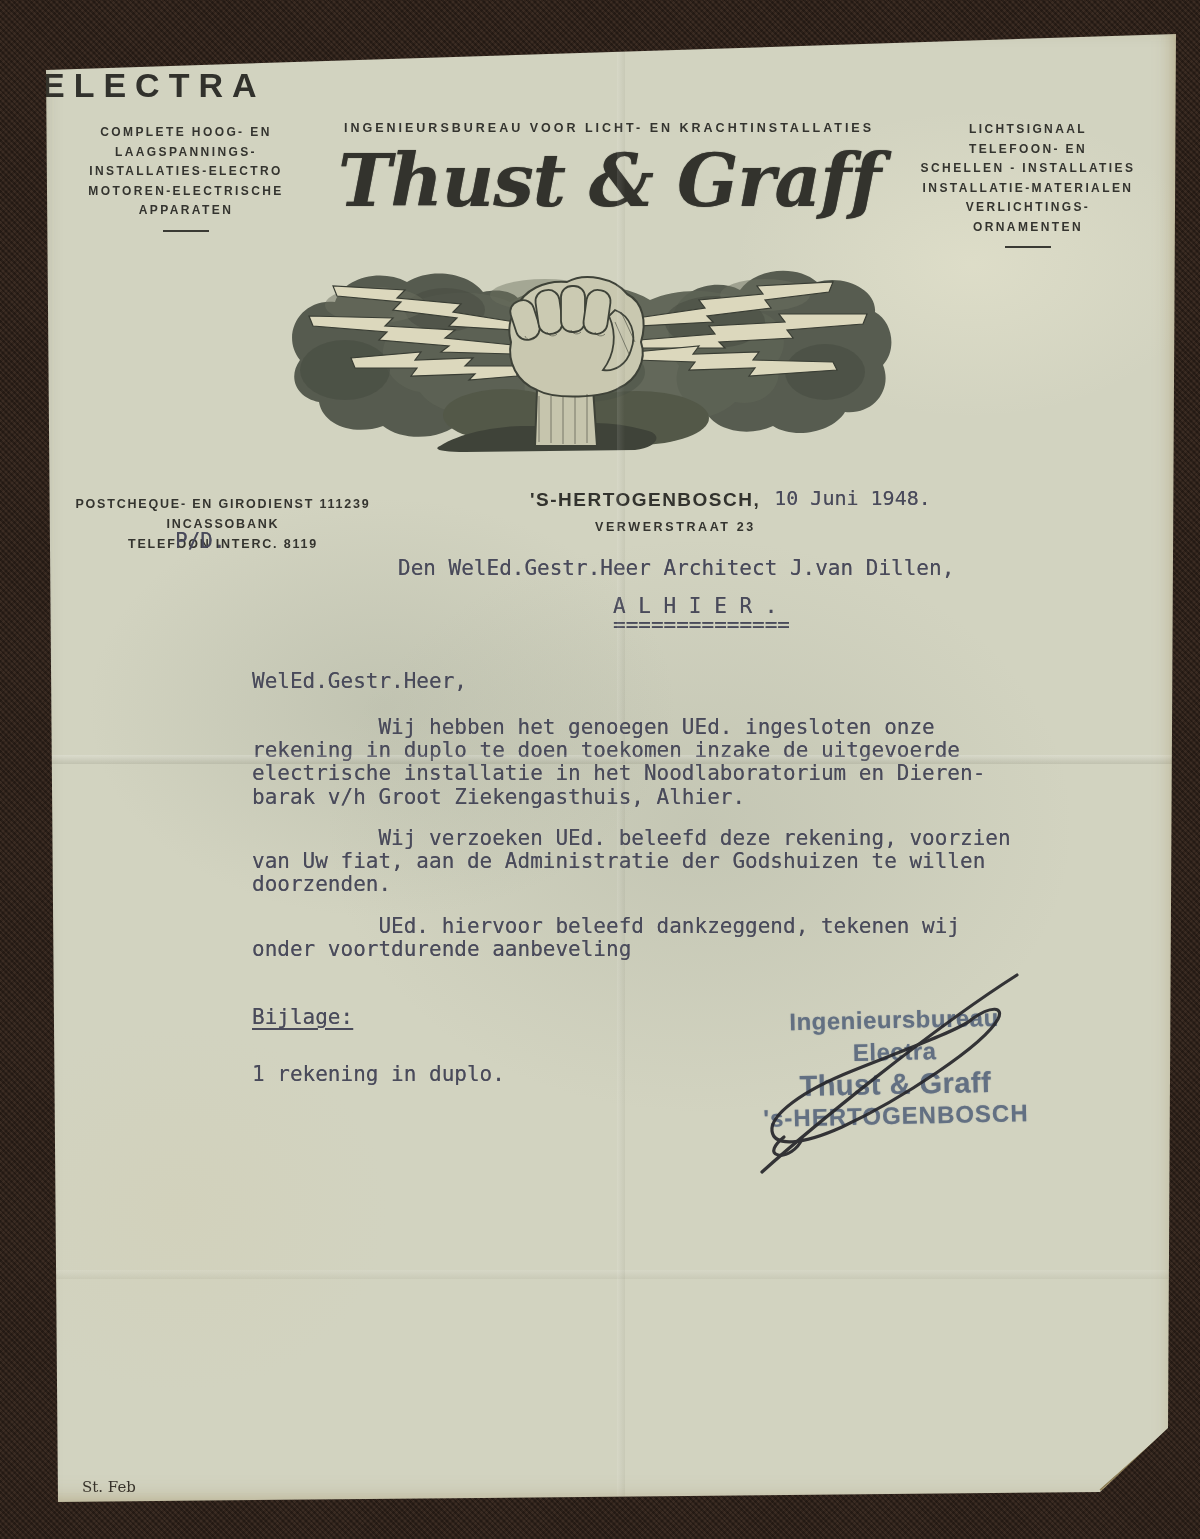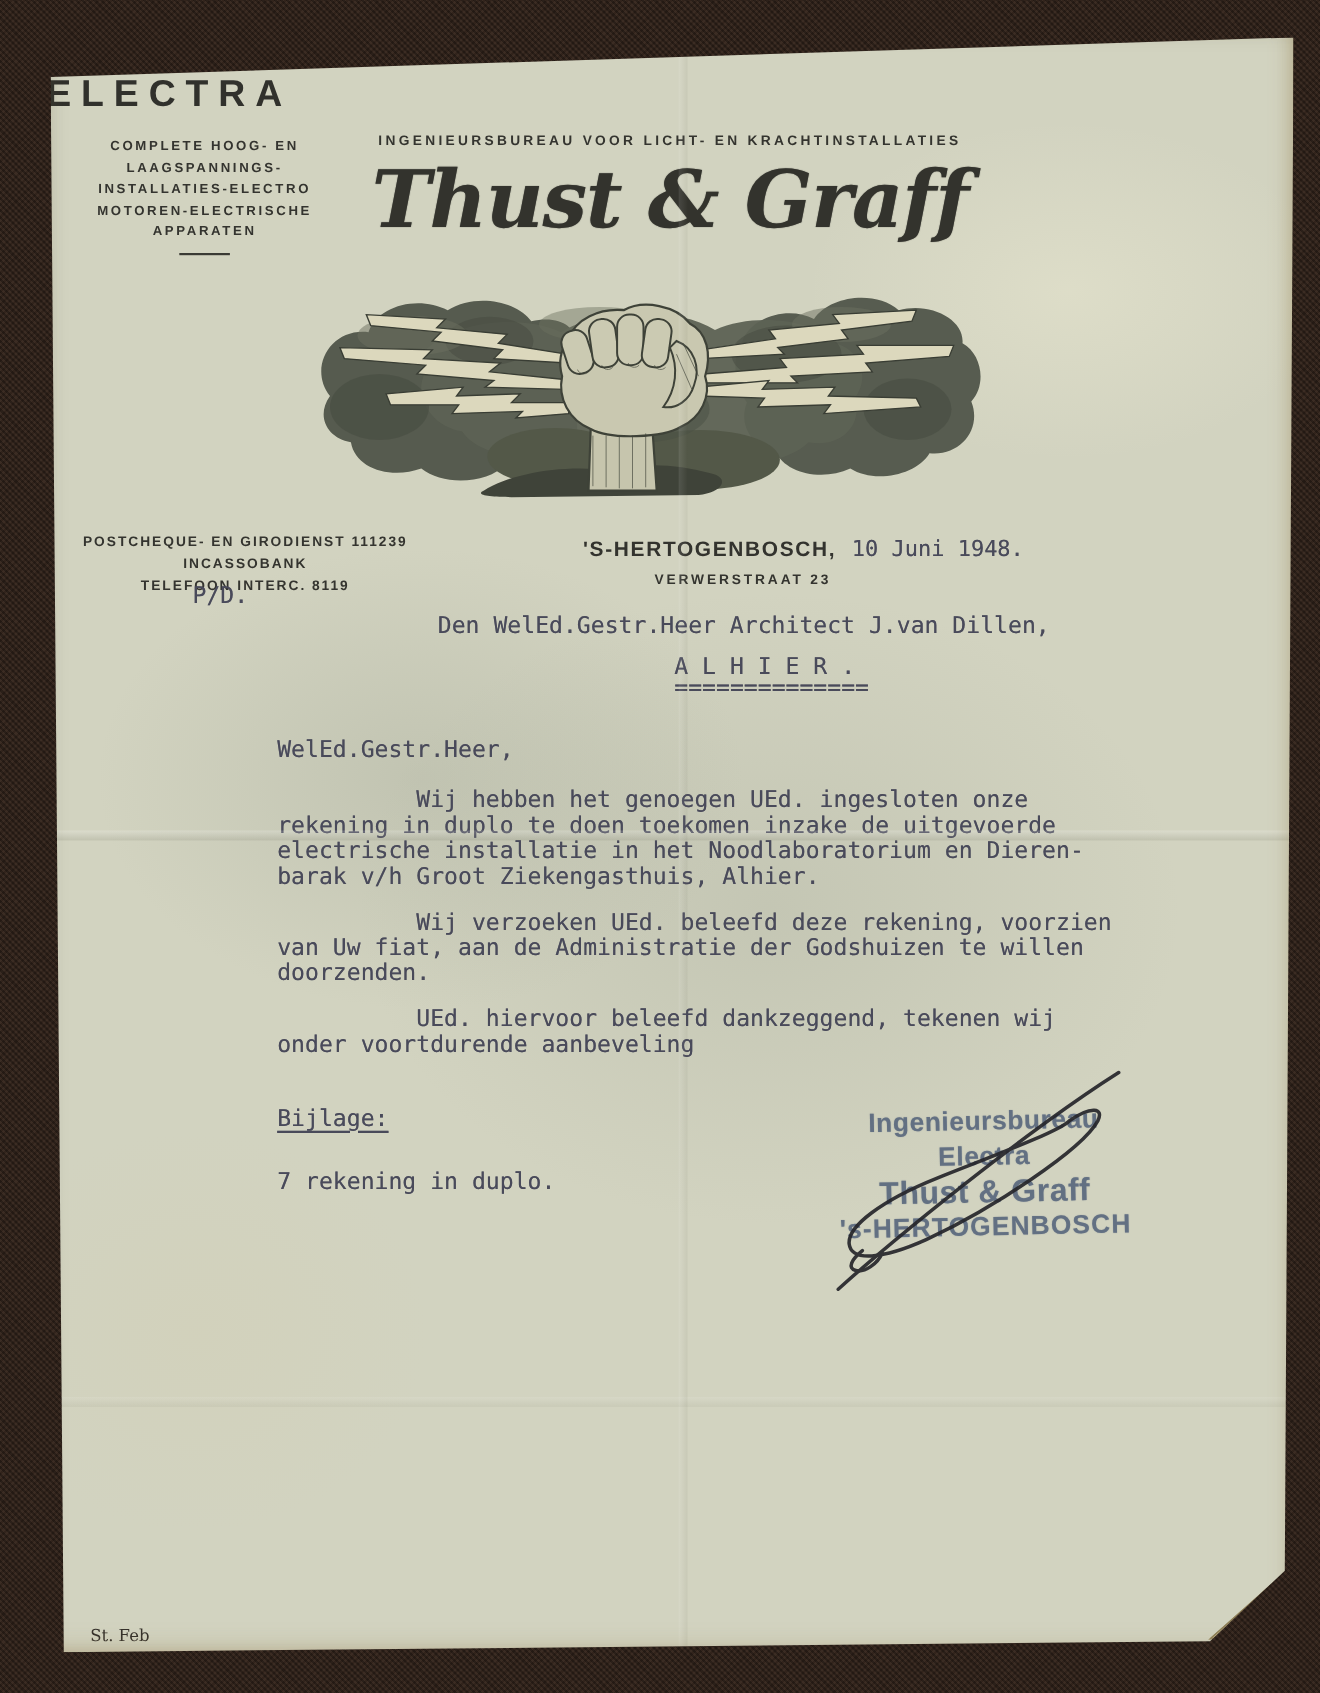--- a/index.html
+++ b/index.html
@@ -41,21 +41,21 @@
     font-size:34px;font-weight:700;letter-spacing:9px;color:#31312c;}
   .tagline{position:absolute;left:0;right:0;top:93px;text-align:center;
     font-size:12.5px;font-weight:700;letter-spacing:3px;color:#34342f;}
   .script-logo{position:absolute;left:0;right:0;top:110px;text-align:center;
     font-family:"DejaVu Serif", serif;font-style:italic;font-weight:700;
     font-size:72px;letter-spacing:-1px;color:#33332d;
     text-shadow:0 0 1px rgba(40,40,35,.7);}
   .svc-left{position:absolute;left:10px;top:95px;width:268px;}
   .svc-right{position:absolute;left:846px;top:92px;width:280px;}
   .divider{width:46px;border-top:2.5px solid #3a3a34;margin:9px auto 0 auto;}
-  .bank{position:absolute;left:16px;top:454px;width:330px;text-align:center;
+  .bank{position:absolute;left:16px;top:466px;width:330px;text-align:center;
     font-weight:700;font-size:12.5px;letter-spacing:1.8px;line-height:20px;color:#34342f;}
   .cityrow{position:absolute;left:488px;top:458px;display:flex;align-items:flex-start;gap:14px;}
   .city{font-size:19px;font-weight:700;letter-spacing:1.5px;color:#33332e;padding-top:3px;}
   .street{position:absolute;left:553px;top:492px;font-size:12.5px;font-weight:700;
     letter-spacing:2.6px;color:#34342f;}
 
   .typed{position:absolute;left:210px;white-space:pre-wrap;
     font-family:"DejaVu Sans Mono", monospace;font-size:21px;line-height:23.2px;
     color:#494a5a;text-shadow:0 0 .5px rgba(60,60,85,.6);}
   .typed-inline{font-family:"DejaVu Sans Mono", monospace;font-size:20px;color:#494a5a;
@@ -86,20 +86,29 @@
 
   <div class="svc-left caps printed">
     <div>COMPLETE HOOG- EN</div>
     <div>LAAGSPANNINGS-</div>
     <div>INSTALLATIES-ELECTRO</div>
     <div>MOTOREN-ELECTRISCHE</div>
     <div>APPARATEN</div>
     <div class="divider"></div>
   </div>
 
+  <div class="svc-right caps printed">
+    <div>LICHTSIGNAAL</div>
+    <div>TELEFOON- EN</div>
+    <div>SCHELLEN - INSTALLATIES</div>
+    <div>INSTALLATIE-MATERIALEN</div>
+    <div>VERLICHTINGS-</div>
+    <div>ORNAMENTEN</div>
+    <div class="divider"></div>
+  </div>
 
   <svg class="illus" viewBox="0 0 610 210">
 
     <path d="M15,110 C-5,85 15,48 50,52 C58,28 95,18 122,32 C148,16 185,24 198,42 C225,36 242,48 238,68 L240,150 C235,172 200,184 175,172 C158,190 118,192 98,176 C70,186 38,176 34,152 C12,148 2,128 15,110 Z" fill="#565b4f"></path>
     <path d="M390,60 C398,38 432,28 455,40 C470,18 512,14 532,32 C560,24 592,40 590,62 C608,72 612,100 598,115 C608,140 588,165 560,162 C548,182 510,190 488,176 C462,188 428,180 420,160 C398,156 386,136 394,116 C382,100 380,75 390,60 Z" fill="#575c50"></path>
     <path d="M100,70 C130,40 190,36 225,52 C260,30 330,28 365,50 C400,34 455,40 475,62 C500,70 505,95 492,112 C500,135 480,158 450,152 C430,172 380,178 350,162 C320,180 260,180 235,160 C200,172 150,165 135,142 C108,138 92,112 100,92 Z" fill="#5d6254" opacity=".95"></path>
     <ellipse cx="220" cy="165" rx="62" ry="26" fill="#535848"></ellipse>
     <ellipse cx="352" cy="168" rx="72" ry="27" fill="#535848"></ellipse>
     <ellipse cx="60" cy="120" rx="45" ry="30" fill="#454a40" opacity=".55"></ellipse>
     <ellipse cx="160" cy="60" rx="40" ry="22" fill="#454a40" opacity=".5"></ellipse>
@@ -184,21 +193,21 @@
 
   <svg class="sig" viewBox="0 0 360 220">
     <g fill="none" stroke="#26262b" stroke-width="3.2" stroke-linecap="round" opacity=".92">
       <path d="M40,205 C90,160 210,62 295,8"></path>
       <path d="M250,52 C270,38 282,40 276,52 C262,78 180,132 120,160 C80,178 52,180 50,164 C48,148 80,124 130,104 C180,84 240,62 250,52"></path>
       <path d="M62,170 C52,178 48,186 56,188 C64,190 76,182 80,172"></path>
     </g>
   </svg>
 
   <div class="typed underlined" style="top:978px;">Bijlage:</div>
-  <div class="typed" style="top:1035px;">7 rekening in duplo.</div>
+  <div class="typed" style="top:1035px;">1 rekening in duplo.</div>
 
   <div class="mark">St. Feb</div>
 
   <svg class="fold" viewBox="0 0 86 74">
     <polygon points="10,68 80,6 62,58" fill="#c7b98d" stroke="#9d8f66" stroke-width="1"></polygon>
     <line x1="10" y1="68" x2="80" y2="6" stroke="#8d7f58" stroke-width="1.2"></line>
   </svg>
 
   <div class="crease-h" style="top:727px;"></div>
   <div class="crease-h faint" style="top:1242px;"></div>

